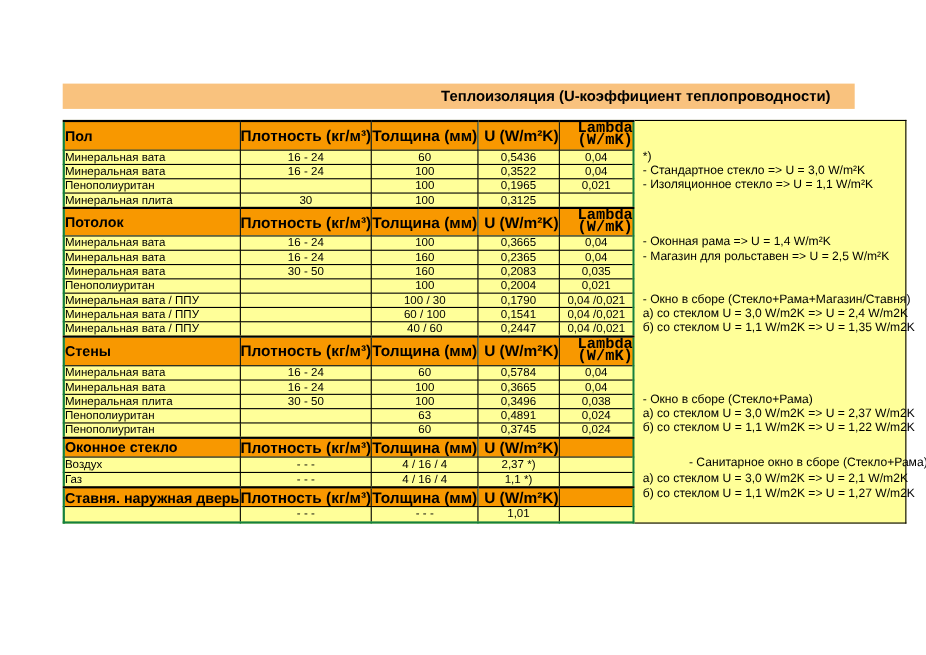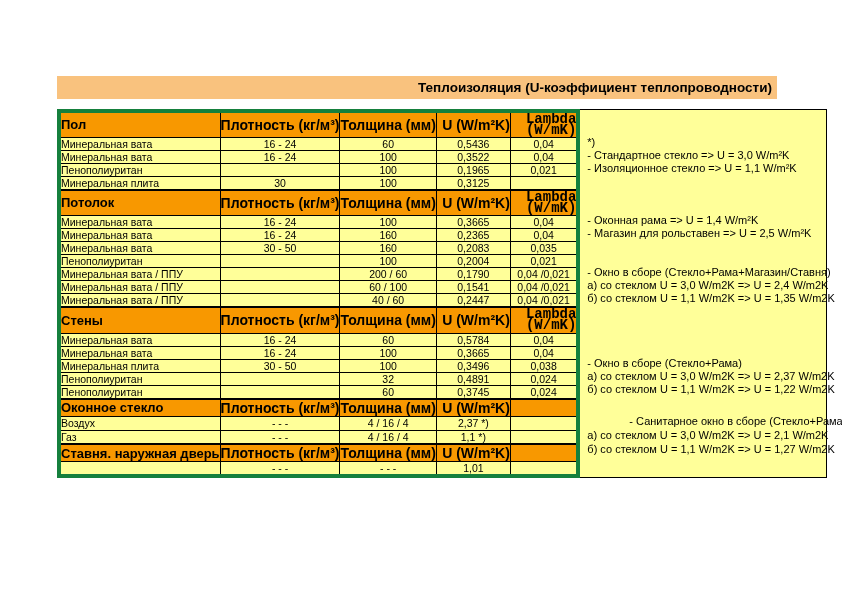--- a/index.html
+++ b/index.html
@@ -8,24 +8,24 @@
     --yellow:#FFFF99;
   }
   html,body{margin:0;padding:0;background:#ffffff;}
   .sheet{
     position:relative;width:842px;height:595px;background:#ffffff;
     font-family:"Liberation Sans", sans-serif;color:#000;overflow:hidden;
   }
   .title-bar{
     position:absolute;left:57px;top:76px;width:720px;height:23px;
     background:var(--tan);font-weight:bold;font-size:13.5px;line-height:23px;
-    text-align:right;padding-right:5px;box-sizing:border-box;white-space:nowrap;
+    text-align:right;padding-right:22px;box-sizing:border-box;white-space:nowrap;
   }
   .content{position:absolute;left:57px;top:109px;display:flex;align-items:stretch;}
-  table.grid{border-collapse:collapse;table-layout:fixed;background:var(--yellow);border:4px solid #15803d;}
+  table.grid{border-collapse:collapse;table-layout:fixed;background:var(--yellow);border:2px solid #15803d;}
   table.grid td{border:1px solid #000;white-space:nowrap;overflow:hidden;padding:0;vertical-align:middle;}
   tr.hdr td{background:var(--orange);font-weight:bold;border-top:2px solid #000;border-bottom:1px solid #000;}
   tr.hdr.big{height:26px;}
   tr.hdr.small{height:15px;}
   td.sec-name{font-size:13px;text-align:left;padding-left:3px;}
   td.col-hdr{font-size:14px;text-align:right;}
   td.col-hdr .l2{line-height:11px;font-family:Liberation Mono, monospace;}
   tr.data{height:13px;margin-top:20px;}
   tr.data.tall{height:14px;}
   tr.data td{font-size:10.5px;line-height:12px;}
@@ -124,21 +124,21 @@
           <tr class="data">
             <td class="mat">Пенополиуритан</td>
             <td class="num"></td>
             <td class="num">100</td>
             <td class="num">0,2004</td>
             <td class="num">0,021</td>
           </tr>
           <tr class="data">
             <td class="mat">Минеральная вата / ППУ</td>
             <td class="num"></td>
-            <td class="num">200 / 60</td>
+            <td class="num">100 / 30</td>
             <td class="num">0,1790</td>
             <td class="num">0,04 /0,021</td>
           </tr>
           <tr class="data">
             <td class="mat">Минеральная вата / ППУ</td>
             <td class="num"></td>
             <td class="num">60 / 100</td>
             <td class="num">0,1541</td>
             <td class="num">0,04 /0,021</td>
           </tr>
@@ -176,21 +176,21 @@
           <tr class="data">
             <td class="mat">Минеральная плита</td>
             <td class="num">30 - 50</td>
             <td class="num">100</td>
             <td class="num">0,3496</td>
             <td class="num">0,038</td>
           </tr>
           <tr class="data">
             <td class="mat">Пенополиуритан</td>
             <td class="num"></td>
-            <td class="num">32</td>
+            <td class="num">63</td>
             <td class="num">0,4891</td>
             <td class="num">0,024</td>
           </tr>
           <tr class="data">
             <td class="mat">Пенополиуритан</td>
             <td class="num"></td>
             <td class="num">60</td>
             <td class="num">0,3745</td>
             <td class="num">0,024</td>
           </tr>

